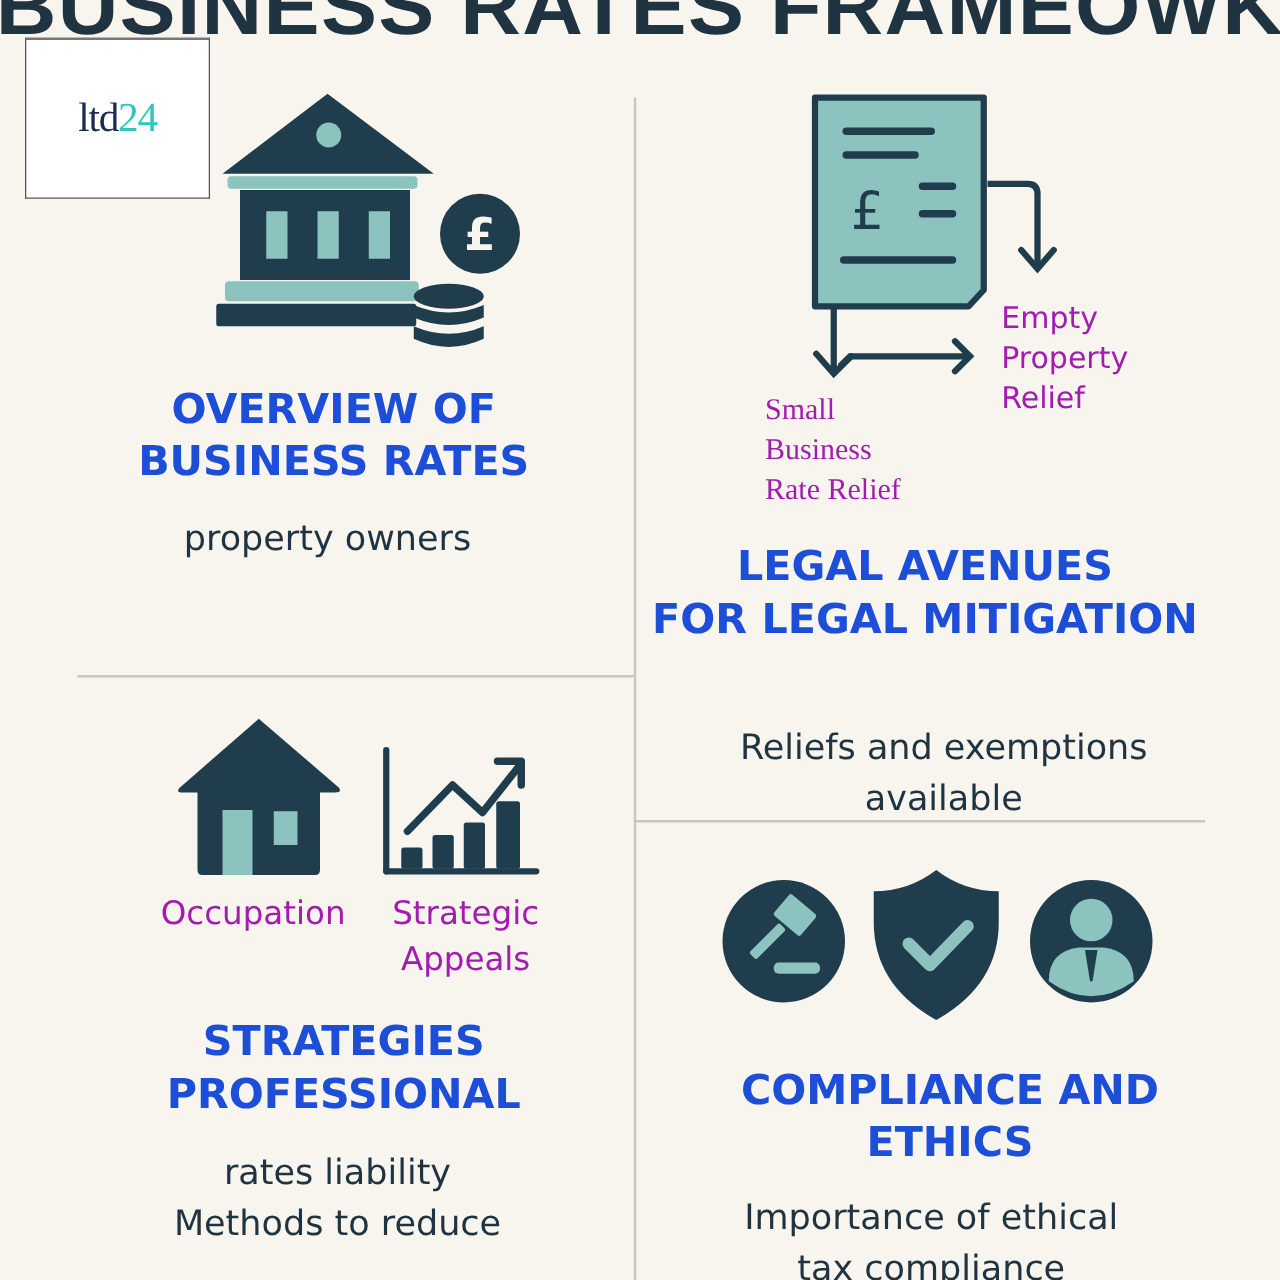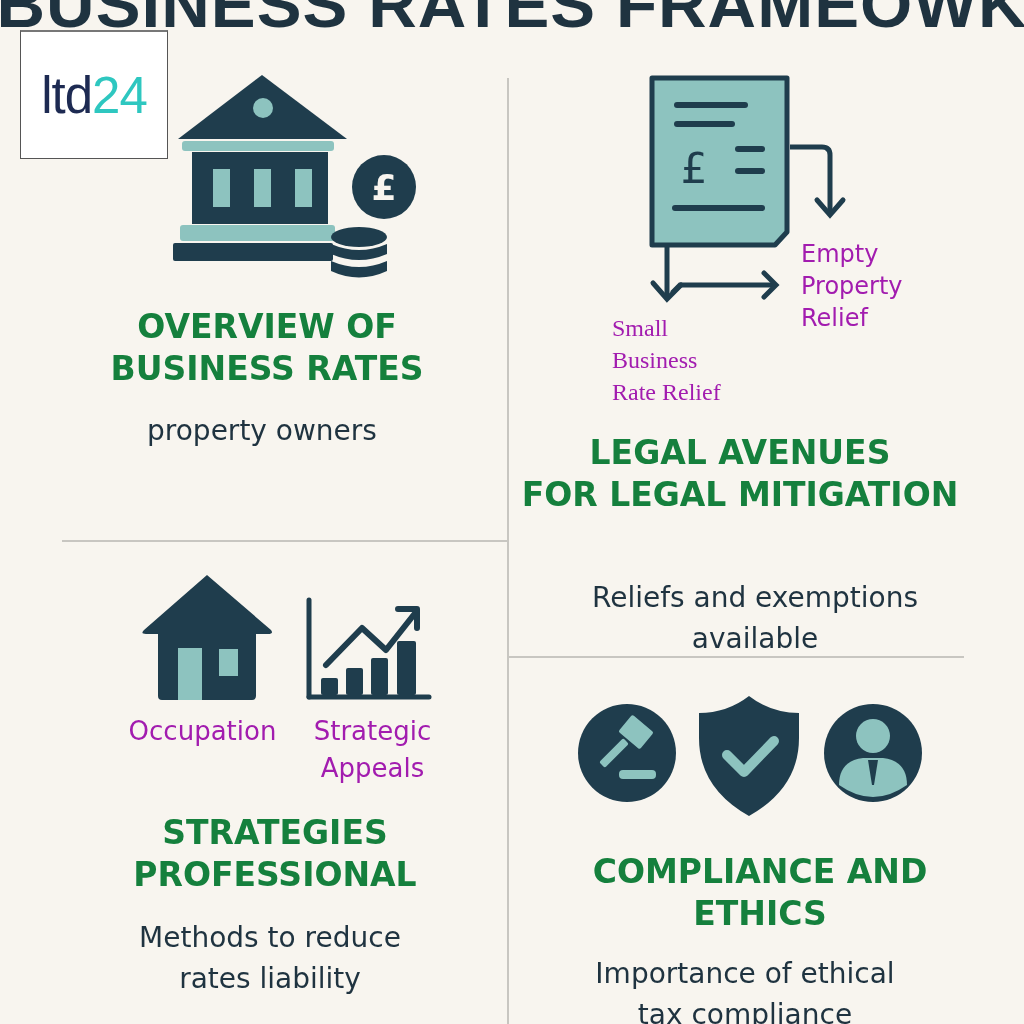--- a/index.html
+++ b/index.html
@@ -15,28 +15,28 @@
     font-weight:bold; font-size:64px; color:#1f3340;
     letter-spacing:1px; transform:scaleX(1.05); transform-origin:center;
     white-space:nowrap;
   }
   .logo-box {
     position:absolute; left:20px; top:30px; width:148px; height:129px;
     background:#fff; border:1px solid #555; border-top:2px solid #777;
     box-sizing:border-box;
     display:flex; align-items:center; justify-content:center;
   }
-  .logo-text { font-family:Liberation Sans, sans-serif; font-size:51px; letter-spacing:-1px; }
+  .logo-text { font-family:Liberation Serif, serif; font-size:33px; letter-spacing:-1px; }
   .logo-ltd { color:#1d2a52; }
   .logo-24 { color:#2ec7c0; }
   .divider { position:absolute; background:#c8c6c1; }
   .heading {
     position:absolute; text-align:center; font-weight:bold;
     font-family:"DejaVu Sans", sans-serif; font-size:33px; line-height:42px;
-    color:#15803d;
+    color:#1d4ed8;
   }
   .heading span { display:block; }
   .sub {
     position:absolute; text-align:center; font-size:28px; line-height:41px; color:#1f3340;
   }
   .sub span { display:block; }
   .label { position:absolute; font-size:24px; line-height:32px; color:#a21caf; }
   .label span { display:block; }
   .icon { position:absolute; }
 </style>
@@ -142,22 +142,22 @@
 <div class="label" style="left:300px; width:145px; top:713px; text-align:center; font-size:26px; line-height:37px;">
   <span>Strategic</span>
   <span>Appeals</span>
 </div>
 
 <div class="heading" style="left:70px; width:410px; top:812px;">
   <span>STRATEGIES</span>
   <span>PROFESSIONAL</span>
 </div>
 <div class="sub" style="left:70px; width:400px; top:917px;">
+  <span>rates liability</span>
   <span>Methods to reduce</span>
-  <span>rates liability</span>
 </div>
 
 <svg class="icon" style="left:577px; top:703px;" width="100" height="100" viewBox="0 0 100 100">
   <circle cx="50" cy="50" r="49" fill="#1f3d4d"></circle>
   <rect x="45" y="18" width="28" height="22" rx="2" transform="rotate(40 59 29)" fill="#8dc3bf"></rect>
   <rect x="20" y="46" width="34" height="8" rx="2" transform="rotate(-45 37 50)" fill="#8dc3bf"></rect>
   <rect x="42" y="67" width="37" height="9" rx="4" fill="#8dc3bf"></rect>
 </svg>
 <svg class="icon" style="left:696px; top:693px;" width="106" height="125" viewBox="0 0 106 125">
   <path d="M53,3 Q75,20 103,20 L103,45 Q103,95 53,123 Q3,95 3,45 L3,20 Q31,20 53,3 Z" fill="#1f3d4d"></path>

